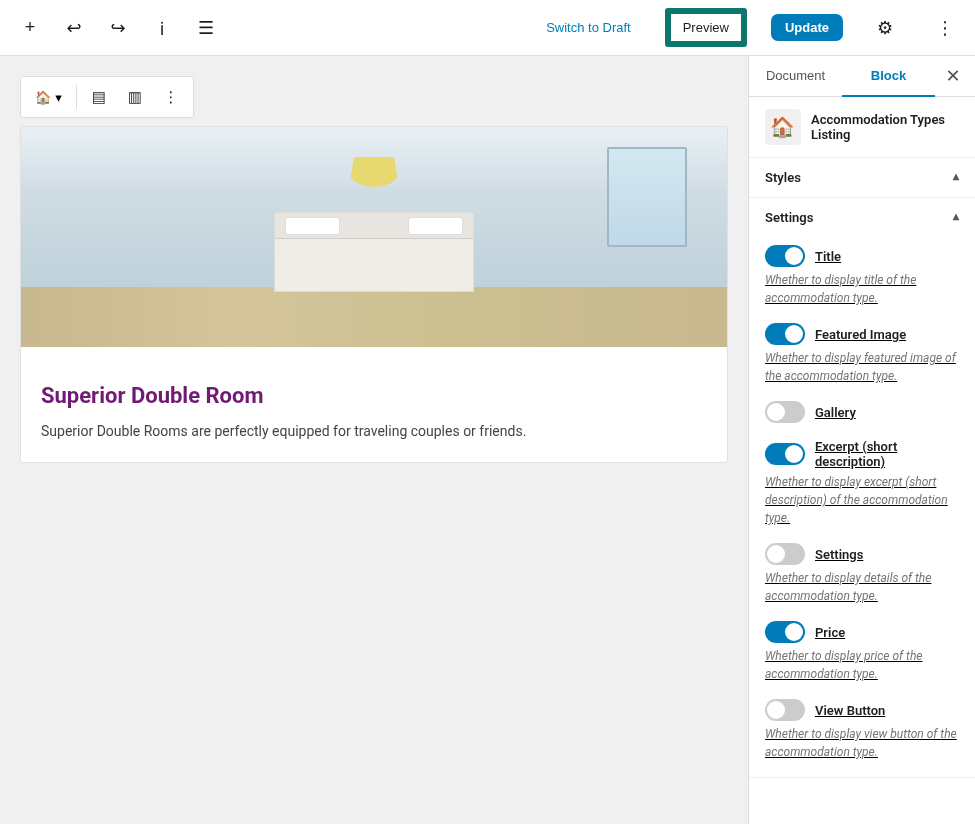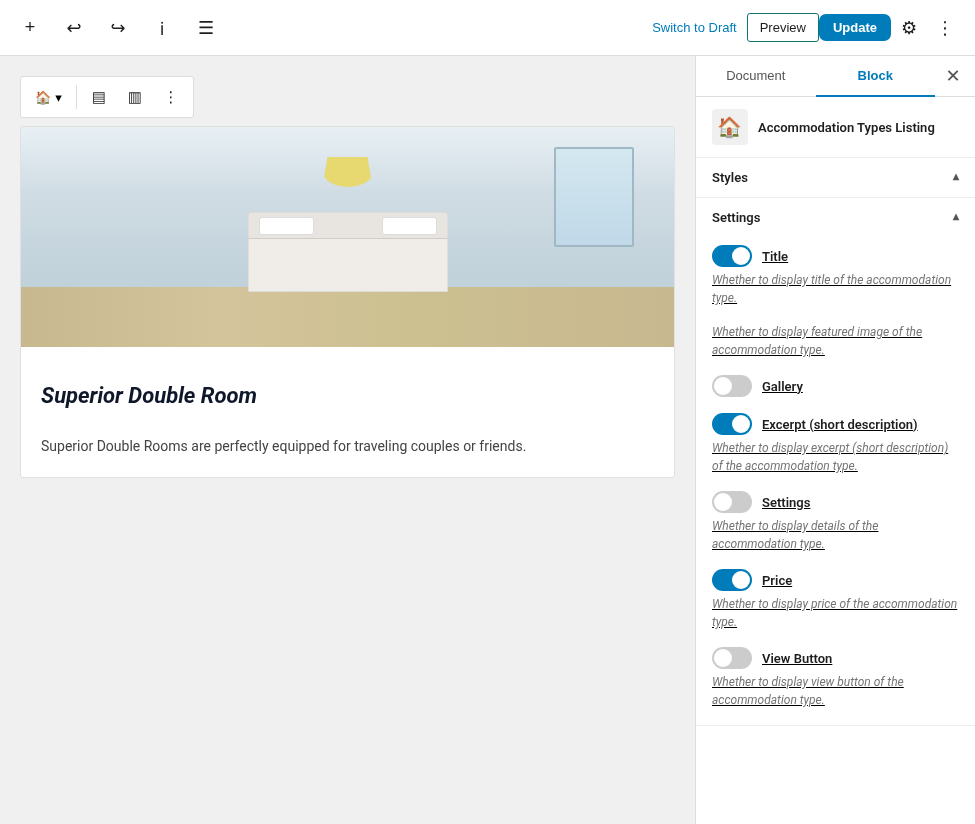--- a/index.html
+++ b/index.html
@@ -38,33 +38,33 @@
       border-radius: 4px;
       display: flex;
       align-items: center;
       justify-content: center;
       color: #1e1e1e;
       font-size: 18px;
     }
     .toolbar-right {
       display: flex;
       align-items: center;
-      gap: 0;
+      gap: 24px;
     }
     .switch-draft-btn {
       background: transparent;
       border: none;
       color: #007cba;
       cursor: pointer;
       font-size: 13px;
       padding: 6px 10px;
     }
     .preview-btn {
       background: #fff;
-      border: 1px solid #0f766e;
+      border: 6px solid #0f766e;
       color: #1e1e1e;
       cursor: pointer;
       font-size: 13px;
       padding: 6px 12px;
       border-radius: 3px;
     }
     .update-btn {
       background: #007cba;
       border: none;
       color: #fff;
@@ -252,35 +252,34 @@
     }
     .lamp-shade {
       width: 50px;
       height: 30px;
       background: #e8d870;
       clip-path: polygon(10% 0%, 90% 0%, 100% 100%, 0% 100%);
       border-radius: 0 0 50% 50%;
     }
 
     .block-title {
-      color: #0f172a;
+      color: #701a75;
       font-size: 22px;
       font-weight: 700;
-      margin-bottom: 27px;
-      font-style: italic;
+      margin-bottom: 12px;
     }
     .block-desc {
       color: #444;
       font-size: 14px;
       line-height: 1.6;
     }
 
     
     .right-panel {
-      width: 280px;
+      width: 227px;
       background: #fff;
       border-left: 1px solid #ddd;
       display: flex;
       flex-direction: column;
       overflow: hidden;
     }
     .panel-tabs {
       display: flex;
       border-bottom: 1px solid #ddd;
       flex-shrink: 0;
@@ -525,20 +524,24 @@
         <div class="panel-section-body" id="settings-body">
 
         <div class="setting-item">
               <div class="setting-row">
                 <button class="toggle-switch on" aria-label="Title toggle"></button>
                 <span class="setting-label">Title</span>
               </div>
               <div class="setting-desc">Whether to display title of the accommodation type.</div>
             </div>
             <div class="setting-item">
+              <div class="setting-row">
+                <button class="toggle-switch on" aria-label="Featured Image toggle"></button>
+                <span class="setting-label">Featured Image</span>
+              </div>
               <div class="setting-desc">Whether to display featured image of the accommodation type.</div>
             </div>
             <div class="setting-item">
               <div class="setting-row">
                 <button class="toggle-switch off" aria-label="Gallery toggle"></button>
                 <span class="setting-label">Gallery</span>
               </div>
             </div>
             <div class="setting-item">
               <div class="setting-row">

